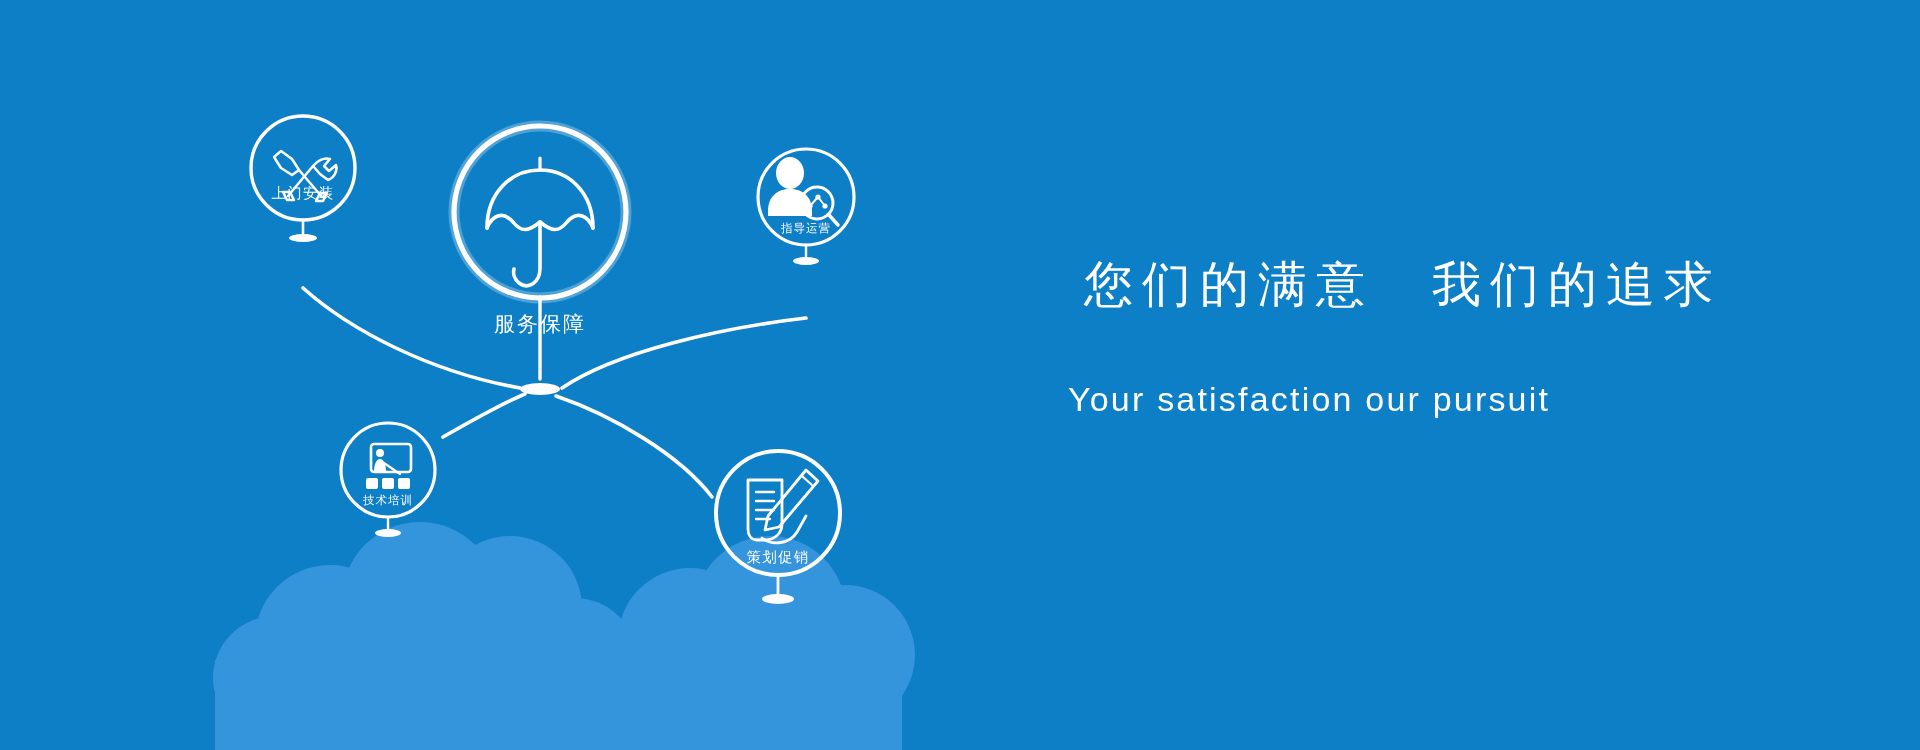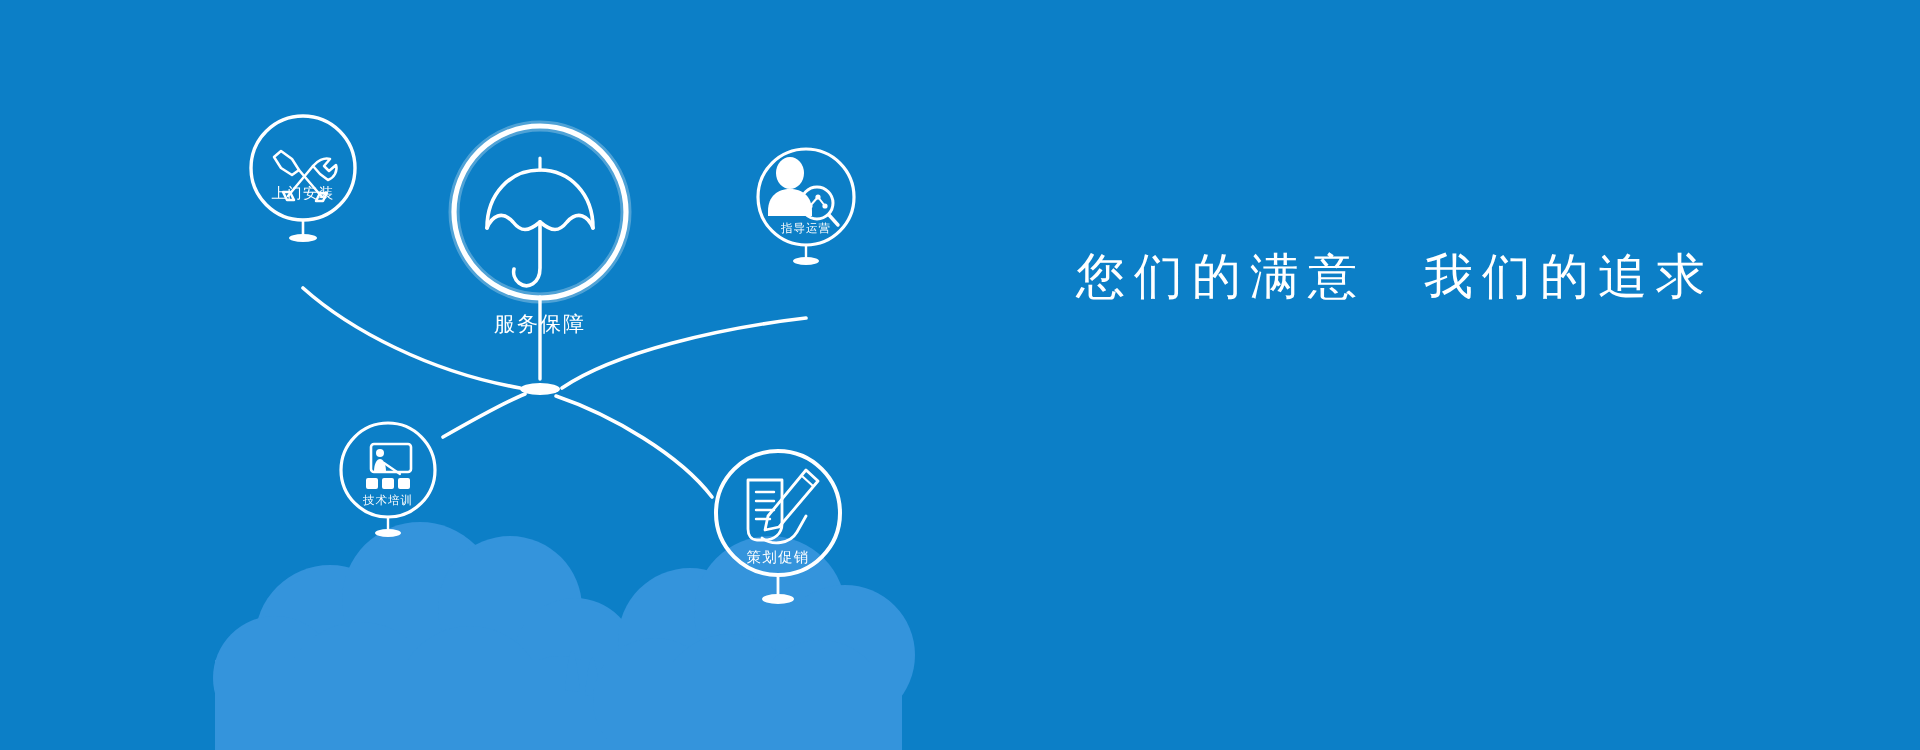--- a/index.html
+++ b/index.html
@@ -46,21 +46,21 @@
     top: 238px;
     width: 700px;
   }
   #headline {
     color: #ffffff;
     font-size: 49px;
     line-height: 1.25;
     letter-spacing: 9px;
     font-weight: 400;
     white-space: pre;
-    margin: 8px;
+    margin: 16px;
   }
   #subtitle {
     color: #ffffff;
     font-size: 34px;
     line-height: 1.3;
     letter-spacing: 2.2px;
     font-weight: 400;
     margin: 62px 0 0 0;
     white-space: pre;
   }
@@ -220,15 +220,16 @@
       </g>
       <text class="node-label big" x="778" y="562">策划促销</text>
       <path class="stem" stroke-width="2.8" d="M 778 575 L 778 594"></path>
       <ellipse class="base" cx="778" cy="599" rx="16" ry="5"></ellipse>
     </g>
 
   </svg>
 
   <div id="text-block">
     <div id="headline">您们的满意　我们的追求</div>
+    <div id="subtitle">Your satisfaction our pursuit</div>
   </div>
 
 </div>
 
 </body></html>

